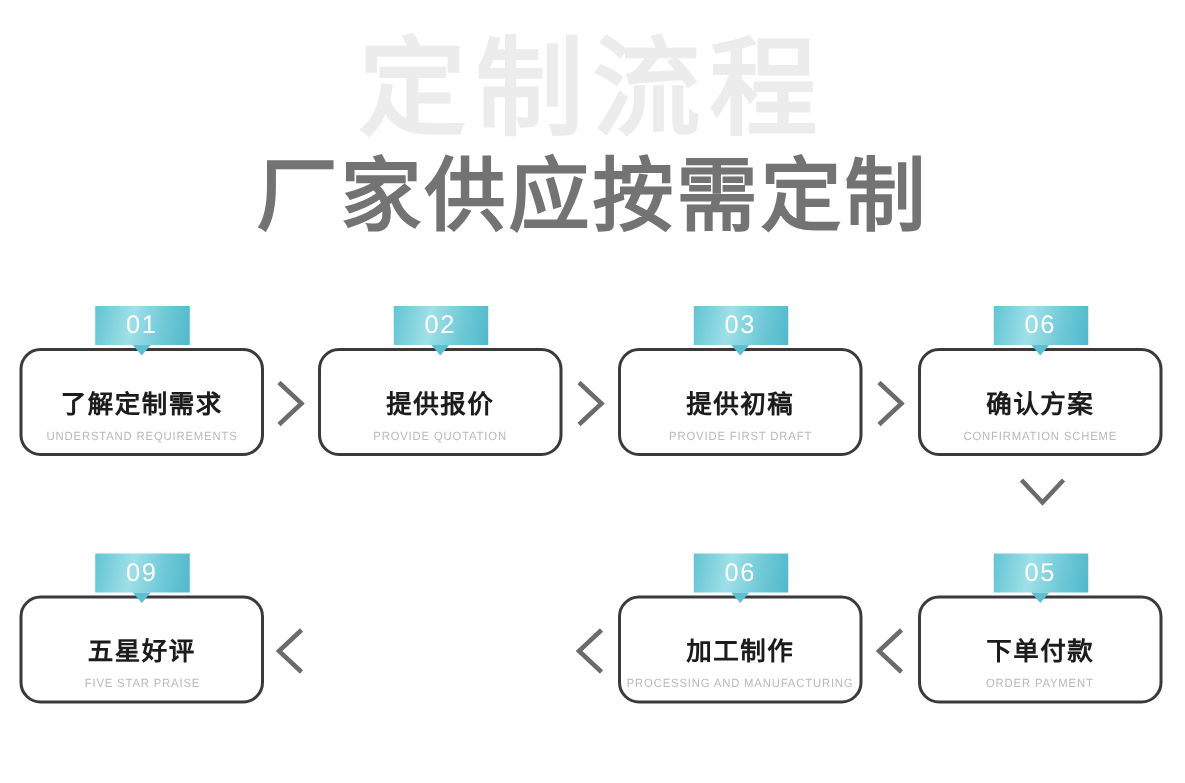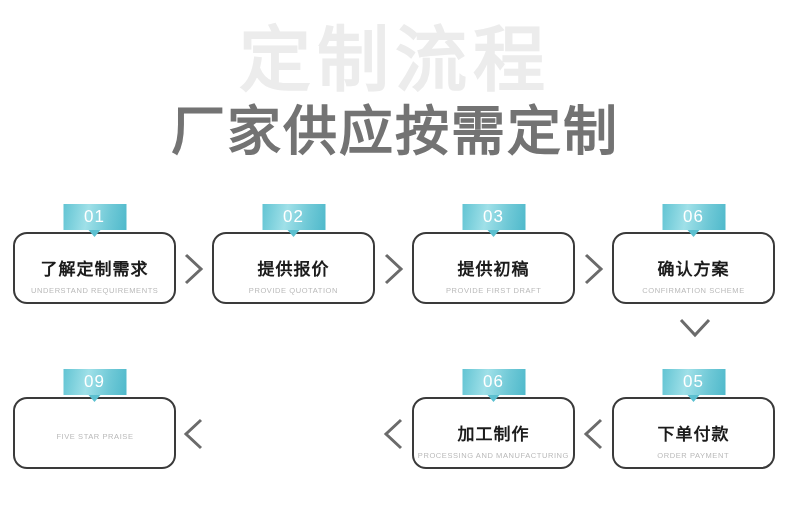--- a/index.html
+++ b/index.html
@@ -211,20 +211,21 @@
       <svg width="34" height="26" viewBox="0 0 34 26">
           <polyline points="3,5 17,20 31,5" fill="none" stroke="#6b6b6b" stroke-width="3"></polyline>
         </svg>
     </div>
   </div>
 
   <div class="row">
 
     <div class="step c0">
       <div class="badge">09</div>
+      <div class="step-cn">五星好评</div>
       <div class="step-en">FIVE STAR PRAISE</div>
     </div>
 
     <div class="chev g0">
       <svg width="26" height="34" viewBox="0 0 26 34">
           <polyline points="20,3 5,17 20,31" fill="none" stroke="#6b6b6b" stroke-width="3"></polyline>
         </svg>
     </div>
 
 

